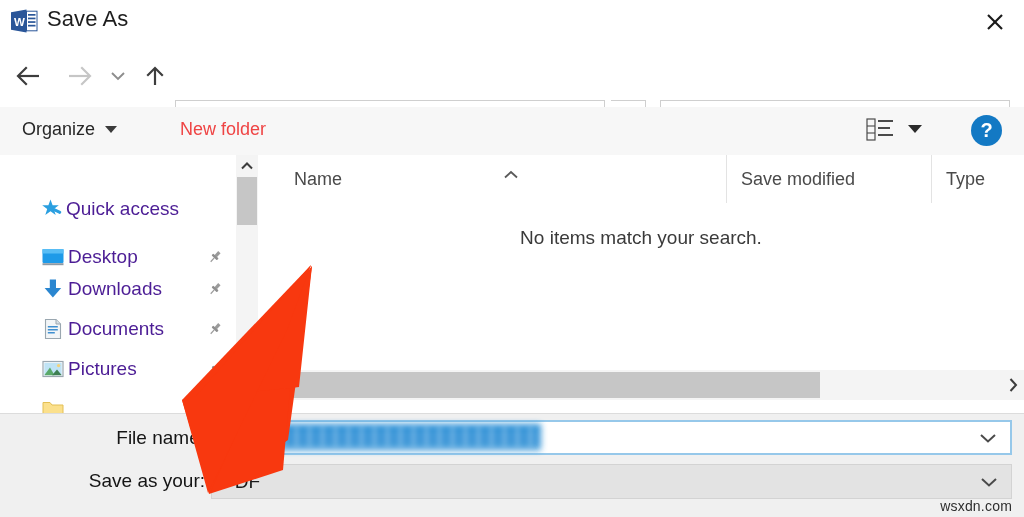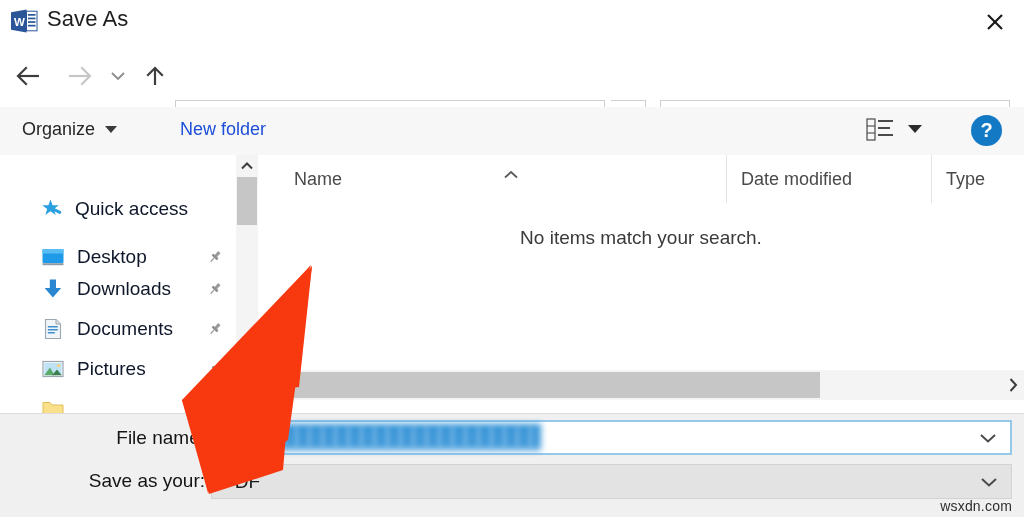--- a/index.html
+++ b/index.html
@@ -169,21 +169,21 @@
   .cmd-caret {
     margin-left: 10px;
     width: 0; height: 0;
     border-left: 6px solid transparent;
     border-right: 6px solid transparent;
     border-top: 7px solid #3b3b3b;
   }
   .cmd-newfolder {
     position: absolute;
     left: 180px; top: 12px;
-    font-size: 18px; color: #1d4ed8;
+    font-size: 18px; color: #ef4444;
     cursor: pointer;
   }
   .cmd-viewicon {
     position: absolute;
     left: 866px; top: 117px;
     width: 30px; height: 26px;
     cursor: pointer;
   }
   .cmd-viewcaret {
     position: absolute;
@@ -232,22 +232,22 @@
     cursor: pointer;
   }
   .nav-item .ni-icon {
     width: 26px; height: 26px;
     margin-left: 38px;
     flex: none;
     display: flex; align-items: center; justify-content: center;
   }
   .nav-item .ni-label {
     font-size: 19px;
-    color: #0f172a;
-    margin-left: 11px;
+    color: #4c1d95;
+    margin-left: 2px;
     white-space: nowrap;
   }
   .nav-item.root .ni-icon { margin-left: 38px; }
   .nav-item.child .ni-icon { margin-left: 40px; }
   .pin {
     position: absolute;
     right: 13px; top: 12px;
     width: 16px; height: 16px;
   }
   .sb-vscroll {
@@ -647,21 +647,21 @@
     <div class="filelist">
       <div class="col-head col-name">
         <span class="ch-label">Name</span>
         <span class="sort-caret">
           <svg width="16" height="10" viewBox="0 0 16 10">
             <polyline points="2,7.5 8,2 14,7.5" fill="none" stroke="#5a5a5a" stroke-width="1.8"></polyline>
           </svg>
         </span>
       </div>
       <div class="col-head col-date">
-        <span class="ch-label">Date modified</span>
+        <span class="ch-label">Save modified</span>
       </div>
       <div class="col-head col-type">
         <span class="ch-label">Type</span>
       </div>
 
       <div class="empty-msg">No items match your search.</div>
     </div>
 
     <div class="hscroll">
       <div class="hs-left">

